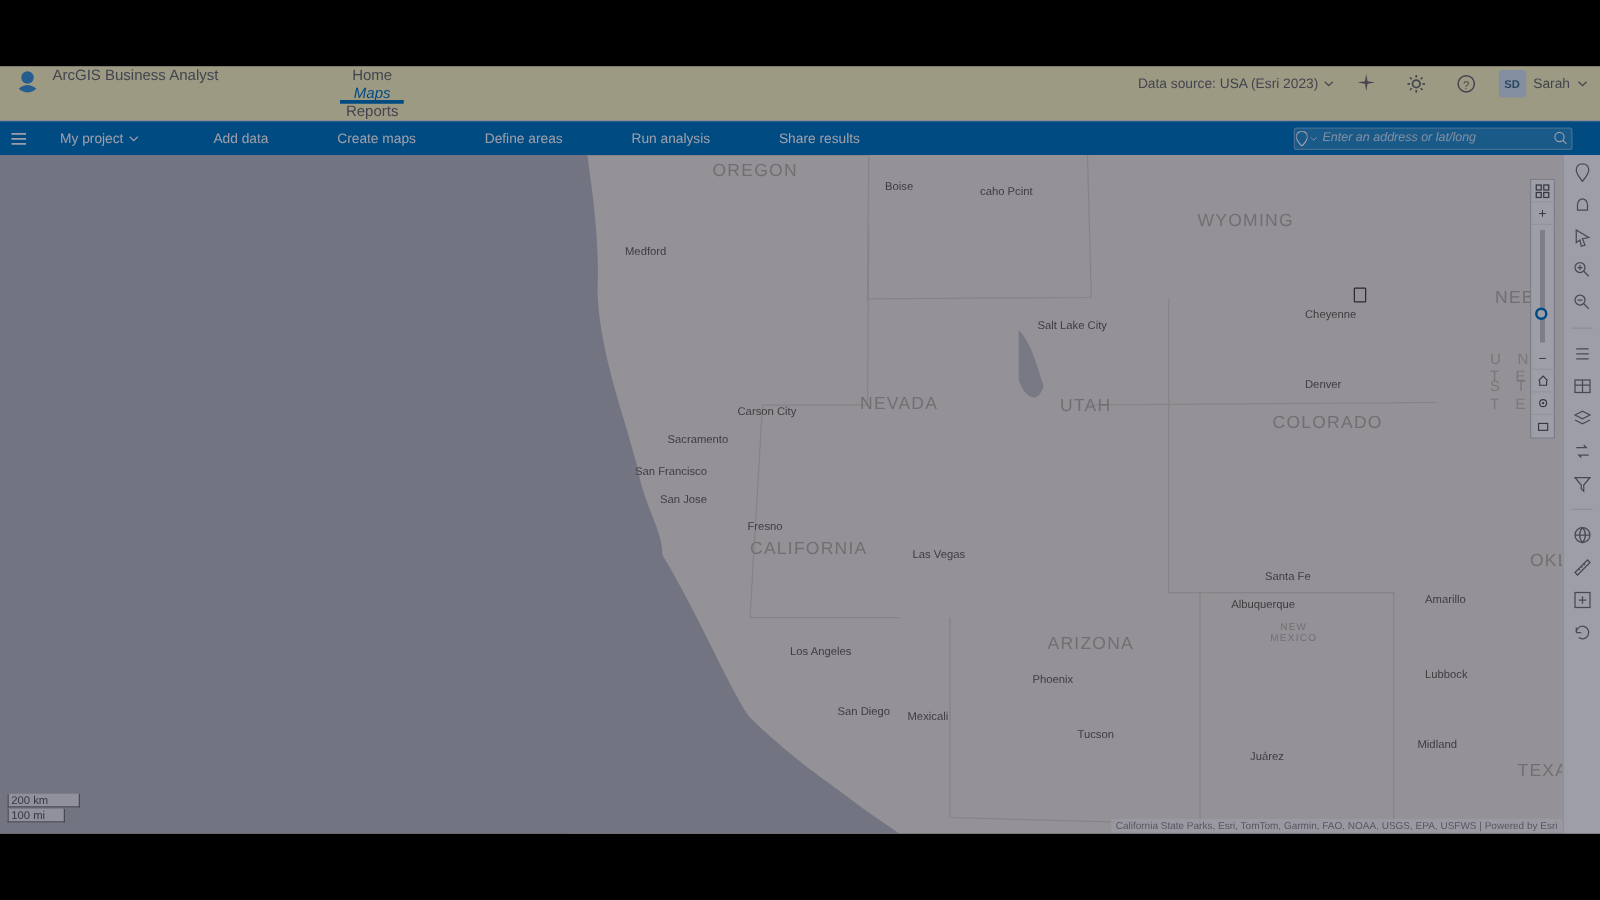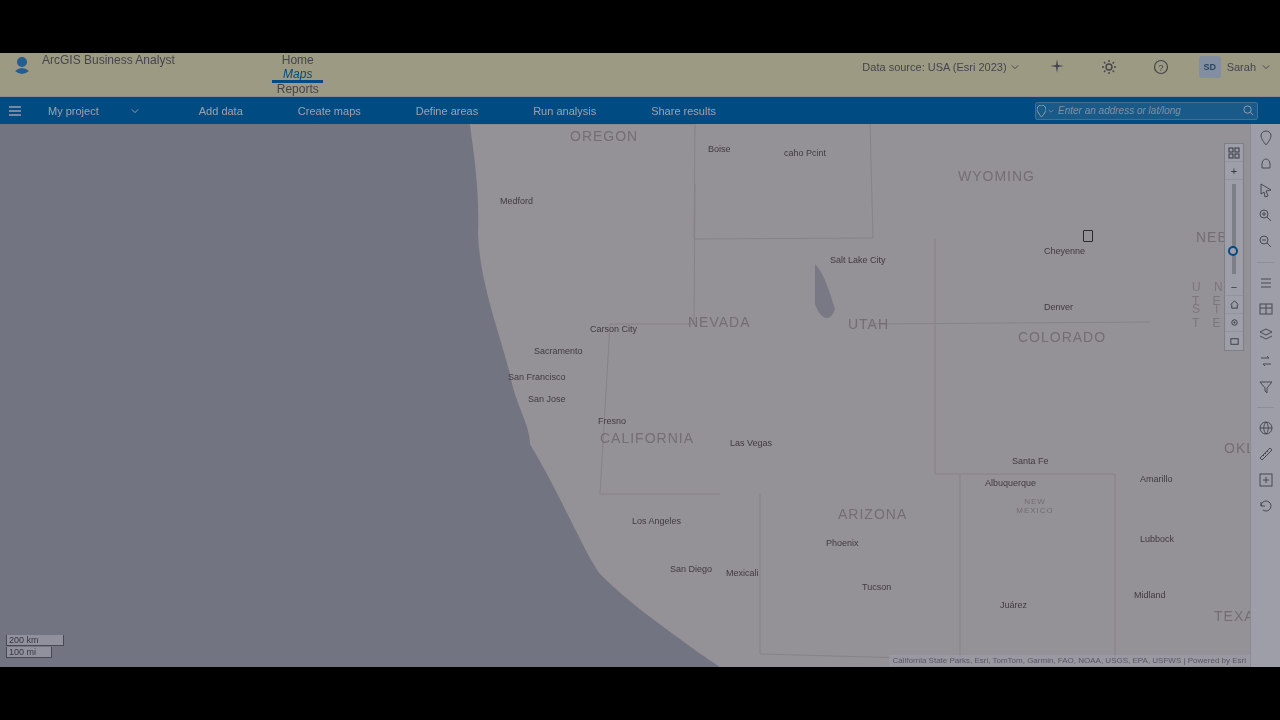--- a/index.html
+++ b/index.html
@@ -10,30 +10,30 @@
   .app { position: absolute; top: 53px; left: 0; width: 1280px; height: 614px; background: #f5f5f5; }
 
   
   .header { position: relative; height: 44px; background: #fef9c3; border-bottom: 1px solid #e0e0e0; display: flex; align-items: flex-start; }
   .logo { width: 24px; height: 24px; margin-left: 10px; }
   .app-title { font-size: 12px; color: #6e6e6e; margin-left: 8px; }
   .nav { display: flex; align-items: center; height: 100%; margin-left: 80px; flex-direction: column; }
   .nav-item { font-size: 12px; color: #6e6e6e; padding: 0 22px; height: 100%; display: flex; align-items: center; cursor: pointer; position: relative; }
   .nav-item.active { color: #0079c1; font-style: italic; }
   .nav-item.active::after { content: ""; position: absolute; bottom: -1px; left: 15%; width: 70%; height: 3px; background: #0079c1; }
-  .hdr-right { position: absolute; right: 10px; display: flex; align-items: center; gap: 24px; }
+  .hdr-right { position: absolute; right: 10px; display: flex; align-items: center; gap: 12px; }
   .data-source { font-size: 11px; color: #6e6e6e; display: flex; align-items: center; gap: 4px; cursor: pointer; }
   .hdr-icon { width: 28px; height: 28px; fill: #6e6e6e; cursor: pointer; display: flex; align-items: center; justify-content: center; }
   .avatar { width: 22px; height: 22px; border-radius: 3px; background: #d3e5f0; color: #46748f; font-size: 9px; display: flex; align-items: center; justify-content: center; font-weight: 600; }
   .user-block { display: flex; align-items: center; gap: 6px; font-size: 11px; color: #6e6e6e; cursor: pointer; }
 
   
   .toolbar { height: 27px; background: #0079c1; display: flex; align-items: center; color: #fff; font-size: 11px; position: relative; }
   .hamburger { width: 30px; display: flex; align-items: center; justify-content: center; cursor: pointer; }
-  .project { display: flex; align-items: center; gap: 32px; margin-left: 18px; cursor: pointer; }
+  .project { display: flex; align-items: center; gap: 4px; margin-left: 18px; cursor: pointer; }
   .tool-links { display: flex; gap: 55px; margin-left: 60px; }
   .tool-link { cursor: pointer; }
   .search-box { position: absolute; right: 22px; display: flex; align-items: center; background: #2a91cc; border: 1px solid #6cb2da; border-radius: 2px; height: 18px; width: 223px; }
   .search-pin { width: 18px; display: flex; justify-content: center; align-items: center; }
   .search-input { flex: 1; background: transparent; border: none; color: #cde5f2; font-size: 10px; font-style: italic; outline: none; padding-left: 4px; }
   .search-input::placeholder { color: #cde5f2; }
   .search-btn { width: 18px; display: flex; justify-content: center; }
 
   
   .map-area { position: absolute; top: 71px; left: 0; right: 30px; bottom: 0; background: linear-gradient(90deg, #b8bbbd 0%, #b8bbbd 36%, #ebe8e3 36.5%, #f0ede8 80%, #efeae4 100%); overflow: hidden; }

